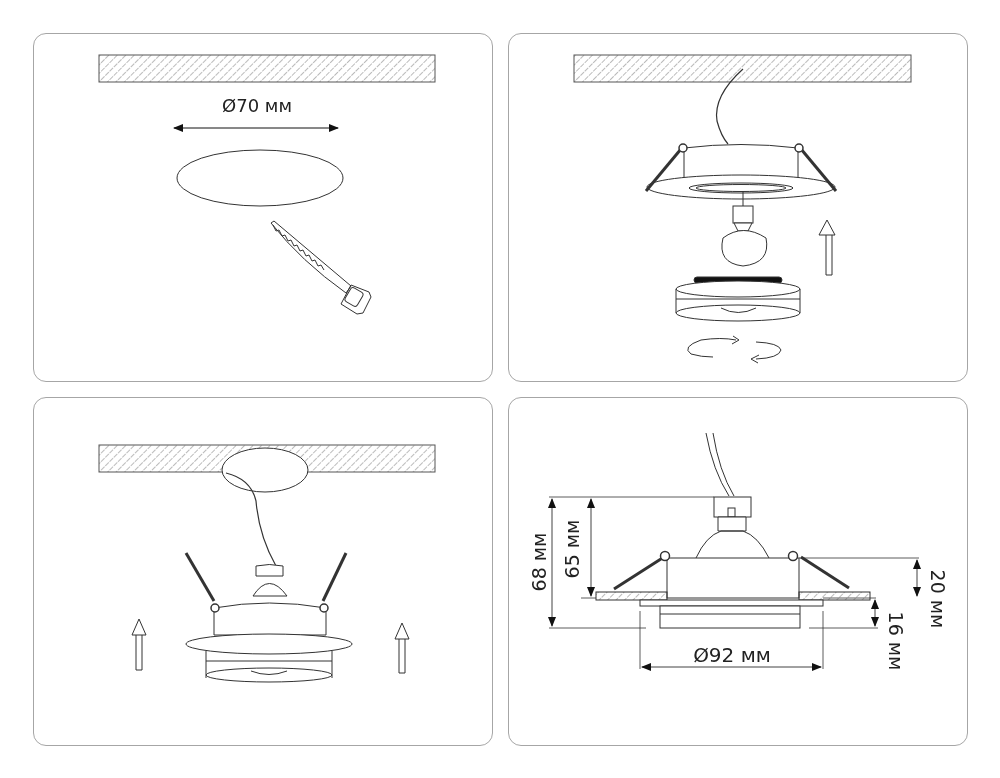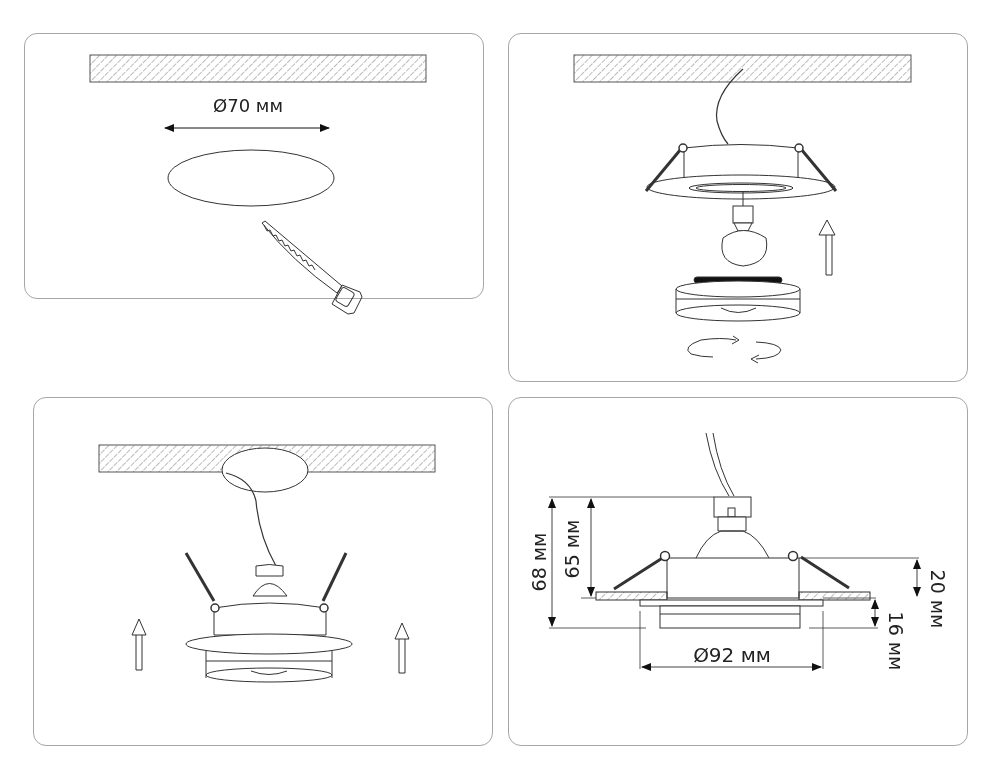--- a/index.html
+++ b/index.html
@@ -1,18 +1,18 @@
 <!DOCTYPE html>
 <html><head>
 <meta charset="utf-8">
 <style>
   html, body { margin:0; padding:0; background:#ffffff; }
   body { width:1000px; height:778px; position:relative; overflow:hidden; font-family:"DejaVu Sans", sans-serif; }
   .panel { position:absolute; border:1.5px solid #a6a6a6; border-radius:13px; background:#fff; box-sizing:border-box; }
-  #p1 { left:24px; top:33px; width:460px; height:266px; }
+  #p1 { left:33px; top:33px; width:460px; height:349px; }
   #p2 { left:508px; top:33px; width:460px; height:349px; }
   #p3 { left:33px; top:397px; width:460px; height:349px; }
   #p4 { left:508px; top:397px; width:460px; height:349px; }
   svg.scene { position:absolute; left:0; top:0; }
   .lbl { font-family:"DejaVu Sans", sans-serif; fill:#222; }
 </style>
 </head>
 <body>
 
 <svg width="0" height="0" style="position:absolute">

